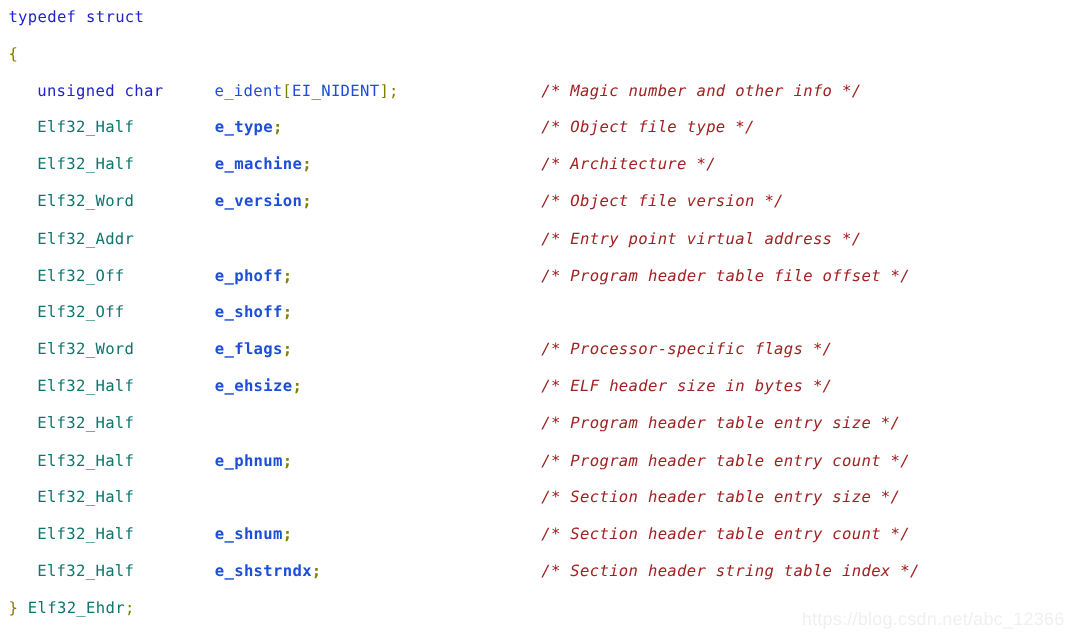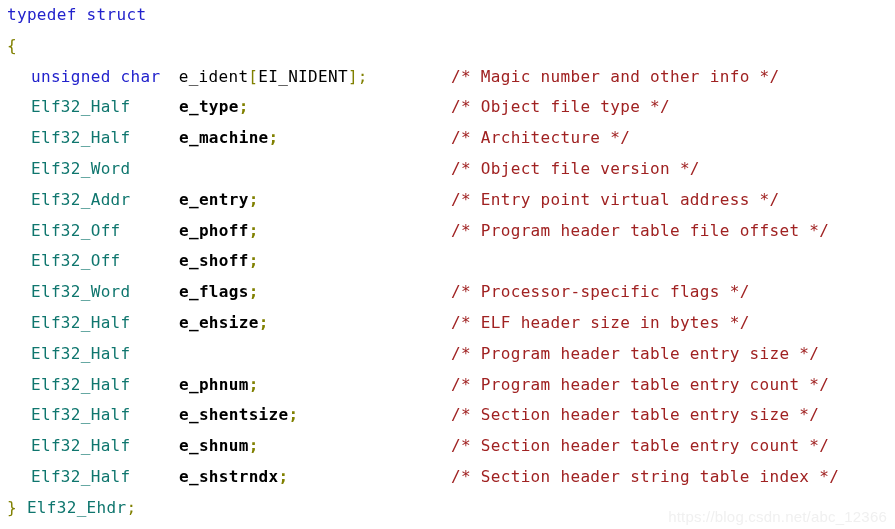--- a/index.html
+++ b/index.html
@@ -19,21 +19,21 @@
     width: 895px;
     height: 529px;
     background: #ffffff;
     padding: 0;
     box-sizing: border-box;
   }
   .code-line {
     position: relative;
     height: 30.8px;
     line-height: 30.8px;
-    font-size: 16px;
+    font-size: 13px;
     white-space: pre;
     letter-spacing: 0.02em;
     padding-left: 40px;
   }
   .seg {
     white-space: pre;
   }
   
   .col-type {
     position: absolute;
@@ -43,29 +43,30 @@
   .col-name {
     position: absolute;
     left: 179px;
     top: 0;
     font-weight: bold;
   }
   .col-comment {
     position: absolute;
     left: 451px;
     top: 0;
+    font-style: italic;
   }
   .col-flush {
     position: absolute;
     left: 7px;
     top: 0;
   }
   .tok-keyword { color: #2222cc; }
   .tok-type    { color: #0f766e; }
-  .tok-ident   { color: #000000; }
+  .tok-ident   { color: #1d4ed8; }
   .tok-punct   { color: #808000; }
   .tok-comment { color: #a02222; }
   .tok-plain   { color: #111111; }
 
   #watermark {
     position: absolute;
     right: 8px;
     bottom: 4px;
     font-family: "Liberation Sans", "DejaVu Sans", sans-serif;
     font-size: 15px;
@@ -78,27 +79,27 @@
 </head>
 <body>
 
 <div id="code-block">
   <div id="code-lines">
       <div class="code-line"><span class="col-flush"><span class="seg tok-keyword">typedef struct</span></span></div>
       <div class="code-line"><span class="col-flush"><span class="seg tok-punct">{</span></span></div>
       <div class="code-line"><span class="col-type"><span class="seg tok-keyword">unsigned char</span></span><span class="col-type" style="left: 178.7px;"><span class="seg tok-ident">e_ident</span><span class="seg tok-punct">[</span><span class="seg tok-ident">EI_NIDENT</span><span class="seg tok-punct">]</span><span class="seg tok-punct">;</span></span><span class="col-comment"><span class="seg tok-comment">/* Magic number and other info */</span></span></div>
       <div class="code-line"><span class="col-type"><span class="seg tok-type">Elf32_Half</span></span><span class="col-name"><span class="seg tok-ident">e_type</span><span class="seg tok-punct">;</span></span><span class="col-comment"><span class="seg tok-comment">/* Object file type */</span></span></div>
       <div class="code-line"><span class="col-type"><span class="seg tok-type">Elf32_Half</span></span><span class="col-name"><span class="seg tok-ident">e_machine</span><span class="seg tok-punct">;</span></span><span class="col-comment"><span class="seg tok-comment">/* Architecture */</span></span></div>
-      <div class="code-line"><span class="col-type"><span class="seg tok-type">Elf32_Word</span></span><span class="col-comment"><span class="seg tok-comment">/* Object file version */</span></span></div>
-      <div class="code-line"><span class="col-type"><span class="seg tok-type">Elf32_Addr</span></span><span class="col-name"><span class="seg tok-ident">e_entry</span><span class="seg tok-punct">;</span></span><span class="col-comment"><span class="seg tok-comment">/* Entry point virtual address */</span></span></div>
+      <div class="code-line"><span class="col-type"><span class="seg tok-type">Elf32_Word</span></span><span class="col-name"><span class="seg tok-ident">e_version</span><span class="seg tok-punct">;</span></span><span class="col-comment"><span class="seg tok-comment">/* Object file version */</span></span></div>
+      <div class="code-line"><span class="col-type"><span class="seg tok-type">Elf32_Addr</span></span><span class="col-comment"><span class="seg tok-comment">/* Entry point virtual address */</span></span></div>
       <div class="code-line"><span class="col-type"><span class="seg tok-type">Elf32_Off</span></span><span class="col-name"><span class="seg tok-ident">e_phoff</span><span class="seg tok-punct">;</span></span><span class="col-comment"><span class="seg tok-comment">/* Program header table file offset */</span></span></div>
       <div class="code-line"><span class="col-type"><span class="seg tok-type">Elf32_Off</span></span><span class="col-name"><span class="seg tok-ident">e_shoff</span><span class="seg tok-punct">;</span></span></div>
       <div class="code-line"><span class="col-type"><span class="seg tok-type">Elf32_Word</span></span><span class="col-name"><span class="seg tok-ident">e_flags</span><span class="seg tok-punct">;</span></span><span class="col-comment"><span class="seg tok-comment">/* Processor-specific flags */</span></span></div>
       <div class="code-line"><span class="col-type"><span class="seg tok-type">Elf32_Half</span></span><span class="col-name"><span class="seg tok-ident">e_ehsize</span><span class="seg tok-punct">;</span></span><span class="col-comment"><span class="seg tok-comment">/* ELF header size in bytes */</span></span></div>
       <div class="code-line"><span class="col-type"><span class="seg tok-type">Elf32_Half</span></span><span class="col-comment"><span class="seg tok-comment">/* Program header table entry size */</span></span></div>
       <div class="code-line"><span class="col-type"><span class="seg tok-type">Elf32_Half</span></span><span class="col-name"><span class="seg tok-ident">e_phnum</span><span class="seg tok-punct">;</span></span><span class="col-comment"><span class="seg tok-comment">/* Program header table entry count */</span></span></div>
-      <div class="code-line"><span class="col-type"><span class="seg tok-type">Elf32_Half</span></span><span class="col-name"><span class="seg tok-ident">e_shentsize</span><span class="seg tok-punct">;</span></span><span class="col-comment"><span class="seg tok-comment">/* Section header table entry size */</span></span></div>
+      <div class="code-line"><span class="col-type"><span class="seg tok-type">Elf32_Half</span></span><span class="col-comment"><span class="seg tok-comment">/* Section header table entry size */</span></span></div>
       <div class="code-line"><span class="col-type"><span class="seg tok-type">Elf32_Half</span></span><span class="col-name"><span class="seg tok-ident">e_shnum</span><span class="seg tok-punct">;</span></span><span class="col-comment"><span class="seg tok-comment">/* Section header table entry count */</span></span></div>
       <div class="code-line"><span class="col-type"><span class="seg tok-type">Elf32_Half</span></span><span class="col-name"><span class="seg tok-ident">e_shstrndx</span><span class="seg tok-punct">;</span></span><span class="col-comment"><span class="seg tok-comment">/* Section header string table index */</span></span></div>
       <div class="code-line"><span class="col-flush"><span class="seg tok-punct">}</span><span class="seg tok-plain"> </span><span class="seg tok-type">Elf32_Ehdr</span><span class="seg tok-punct">;</span></span></div>
     </div>
   <div id="watermark">https://blog.csdn.net/abc_12366</div>
 </div>
 
 </body></html>

